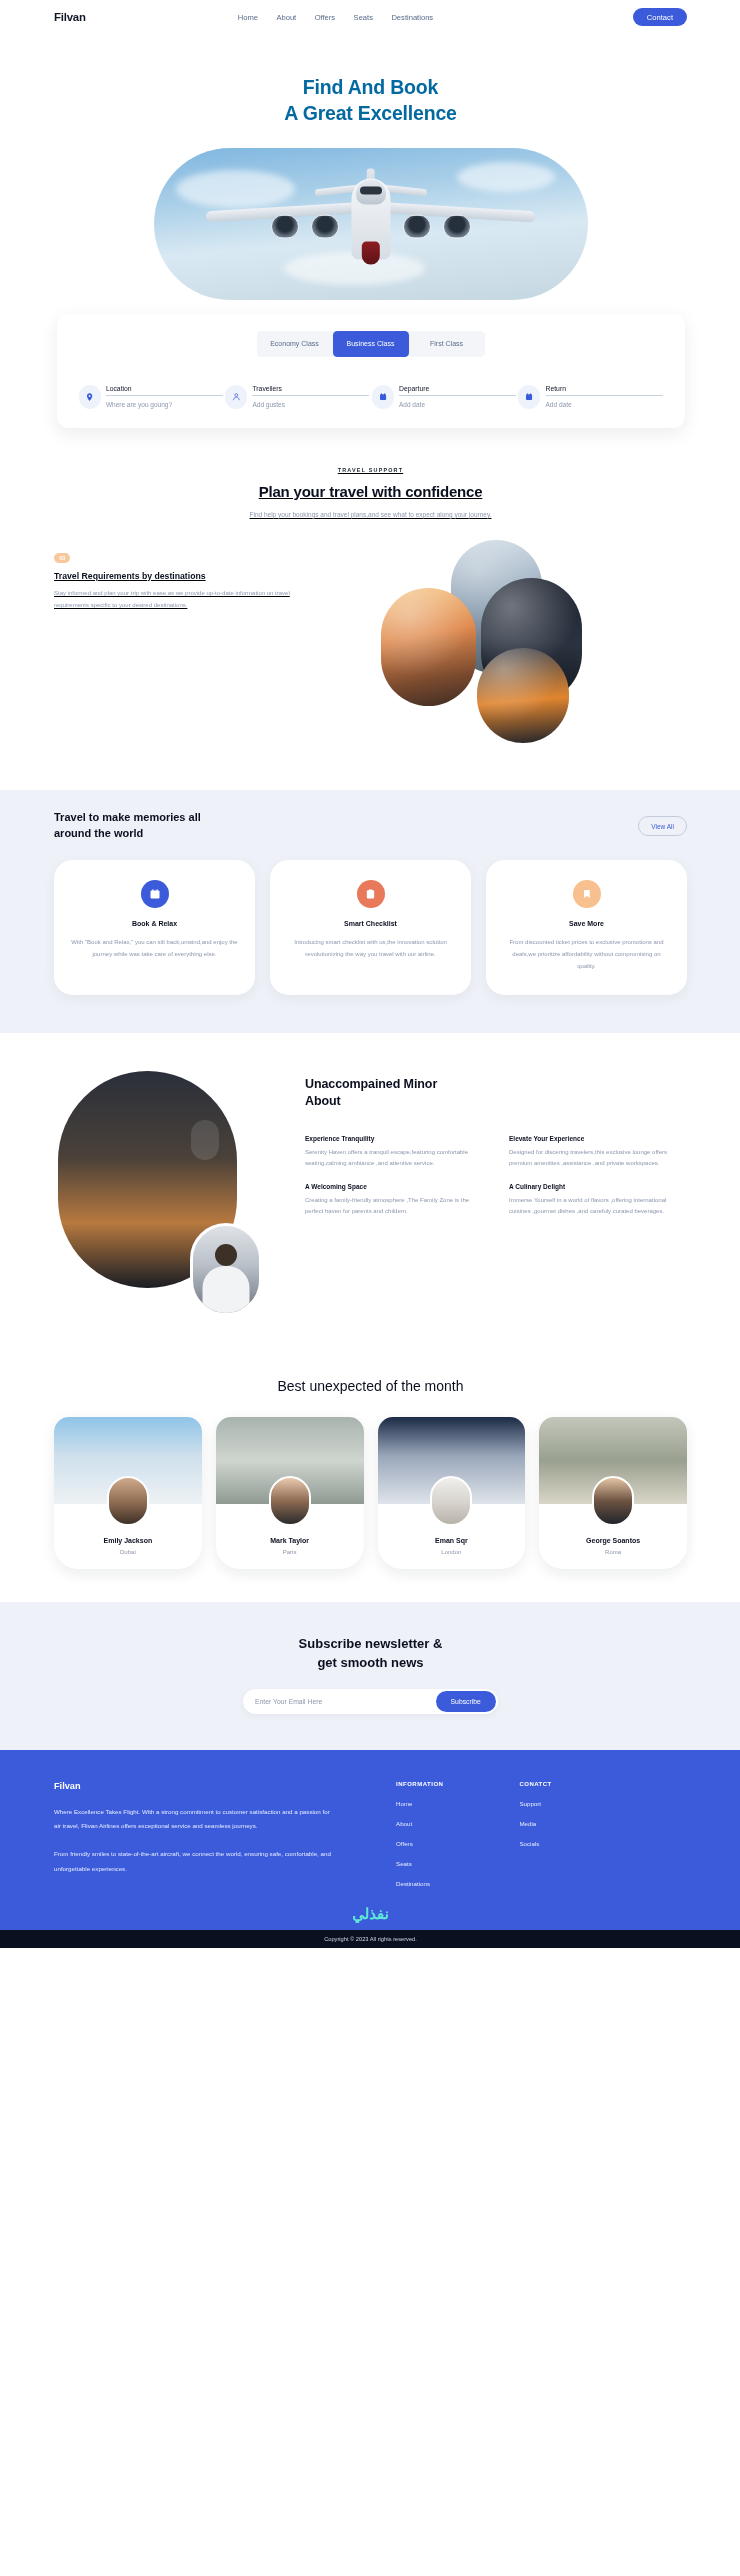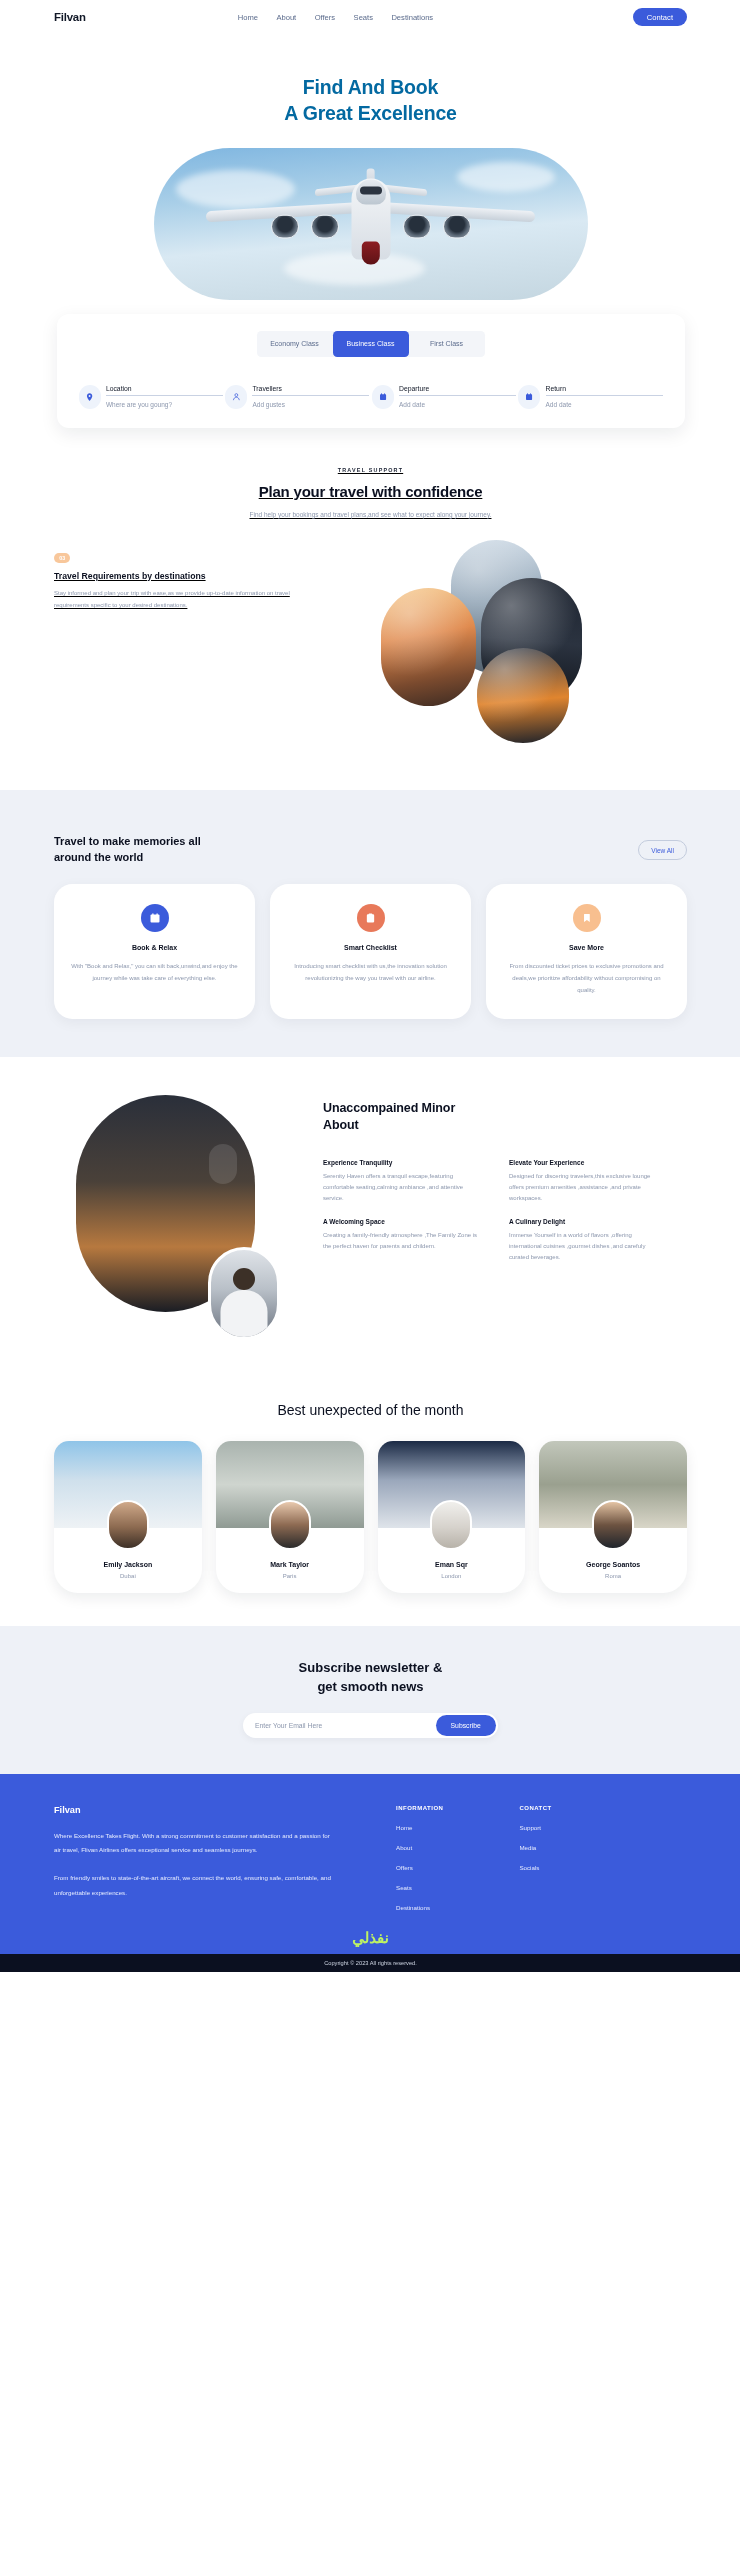--- a/index.html
+++ b/index.html
@@ -192,42 +192,42 @@
         background: linear-gradient(180deg,#c9d6e2 0%,#8ea2b4 45%,#55636f 100%); }
   .b2 { width: 95px; height: 118px; left: 1.1px; top: 48px;
         background: linear-gradient(170deg,#f6c98b 0%,#e08a4e 40%,#7a4a2e 75%,#3b2a22 100%); }
   .b3 { width: 101px; height: 126px; left: 101px; top: 38px;
         background: linear-gradient(185deg,#1d2430 0%,#2b3340 50%,#0d1117 100%); }
   .b4 { width: 92px; height: 95px; left: 97px; top: 108px;
         background: linear-gradient(175deg,#3a4350 0%,#e0852f 55%,#1c212a 100%); }
   .blob .shine { position: absolute; inset: 0; background: radial-gradient(circle at 30% 22%, rgba(255,255,255,.35), transparent 55%); }
 
   
-  .memories { background: #eef1f7; margin-top: 38px; padding: 44px 54px 38px; }
+  .memories { background: #eef1f7; margin-top: 38px; padding: 20px 54px 38px; }
   .mem-head { display: flex; align-items: center; }
   .mem-head h2 { font-size: 11px; font-weight: 700; color: #0b1020; line-height: 1.45; }
   .view-all {
     margin-left: auto; border: 0.5px solid #c3ccdd; background: transparent;
     color: #3b5bdb; font-size: 6.5px; padding: 5.4px 12px; border-radius: 12px;
     cursor: pointer; font-family: inherit;
   }
   .mem-cards { display: flex; gap: 15px; margin-top: 18.4px; }
   .mem-card {
     flex: 1; background: #fff; border-radius: 18.4px; padding: 19.5px 16.3px 23px;
     text-align: center; box-shadow: 0 3.3px 13px rgba(17,24,39,.05);
   }
   .mem-ico {
     width: 28px; height: 28px; border-radius: 50%; margin: 0 auto;
     display: flex; align-items: center; justify-content: center;
   }
   .mem-title { font-size: 7px; font-weight: 700; color: #0b1020; margin-top: 12px; }
   .mem-desc { font-size: 6px; line-height: 2.0; color: #8c97ad; margin-top: 8.7px; }
 
   
-  .lounge { display: flex; padding: 38px 76px 33px; gap: 30px; align-items: flex-start; }
+  .lounge { display: flex; padding: 38px 58px 33px; gap: 30px; align-items: flex-start; }
   .lounge-art { position: relative; width: 217px; height: 255px; }
   .la-main {
     position: absolute; left: 0; top: 0; width: 179px; height: 217px;
     border-radius: 542px 542px 542px 542px; overflow: hidden;
     background: linear-gradient(180deg,#2a2f3a 0%,#4a4139 40%,#b7793f 70%,#1a1d24 100%);
   }
   .la-main .win { position: absolute; right: 18.4px; top: 49px; width: 28px; height: 40px; border-radius: 14px; background: rgba(255,255,255,.12); }
   .la-sub {
     position: absolute; right: 13px; bottom: 9.8px; width: 72px; height: 93px;
     border-radius: 542px; overflow: hidden; border: 3.8px solid #fff;
@@ -288,21 +288,21 @@
   .f-cols { display: flex; }
   .f-about { width: 282px; }
   .f-brand { font-size: 9.2px; font-weight: 700; }
   .f-para { font-size: 6.2px; line-height: 2.3; color: #e6ecff; margin-top: 14px; }
   .f-col { margin-left: 60px; }
   .f-col.contact { margin-left: 76px; }
   .f-col-h { font-size: 6px; font-weight: 700; letter-spacing: 0.5px; }
   .f-link { font-size: 6.2px; color: #e6ecff; margin-top: 13px; cursor: pointer; }
   .f-watermark {
     text-align: center; margin-top: 18.4px; font-size: 15px; font-weight: 700;
-    color: #bef264; direction: rtl;
+    color: #5eead4; direction: rtl;
   }
   .f-bottom {
     margin: 6.5px -54px 0; background: #0b1020; color: #cfd6e4;
     font-size: 5.7px; text-align: center; padding: 6px 0;
   }
 </style>
 </head>
 <body>
 
 <div class="nav">

